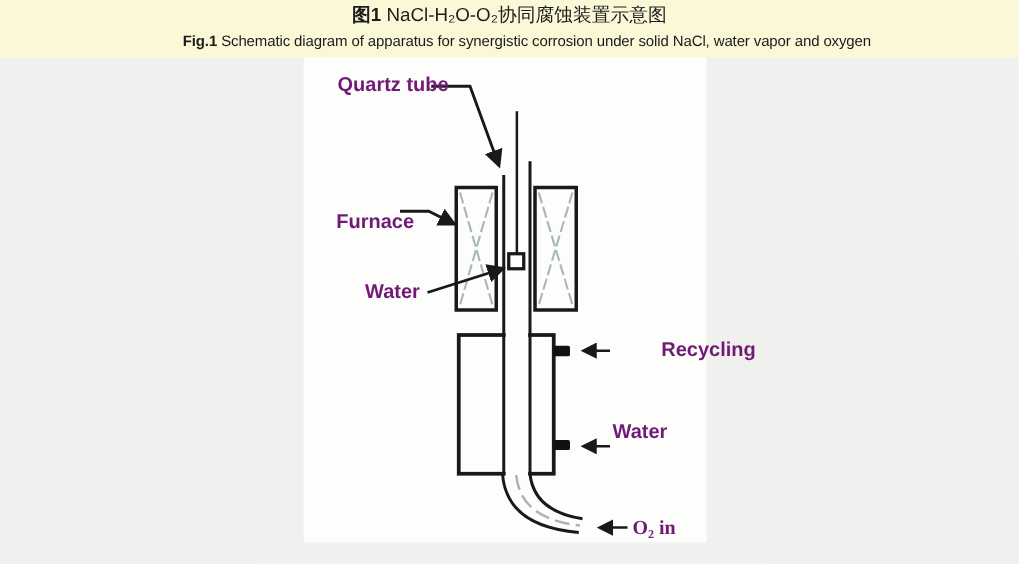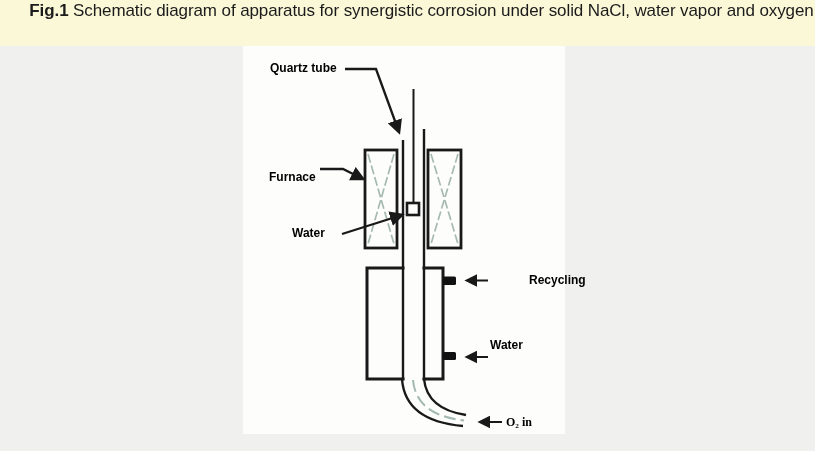--- a/index.html
+++ b/index.html
@@ -19,49 +19,50 @@
     color: #1b1b1b;
     text-align: center;
   }
   .caption-line1 {
     font-size: 15px;
     line-height: 20px;
     padding-top: 3px;
     white-space: nowrap;
   }
   .caption-line2 {
-    font-size: 17px;
+    font-size: 12px;
     line-height: 21px;
     white-space: nowrap;
     letter-spacing: -0.1px;
     margin-left: 28px;
   }
   .caption-band b { font-weight: bold; }
   .panel {
     position: absolute;
     left: 243px; top: 46px;
     width: 322px; height: 388px;
     background: #fdfdfc;
   }
   .panel svg { position: absolute; left: 0; top: 0; }
   .dlabel {
     position: absolute;
-    font-size: 12px;
+    font-size: 16px;
     font-weight: bold;
-    color: #000000;
+    color: #701a75;
     white-space: nowrap;
     line-height: 15px;
   }
 </style>
 </head>
 <body>
 
 <div class="page">
 
   <div class="caption-band">
+    <div class="caption-line1"><b>图1</b><span> NaCl-H₂O-O₂协同腐蚀装置示意图</span></div>
     <div class="caption-line2"><b>Fig.1</b><span> Schematic diagram of apparatus for synergistic corrosion under solid NaCl, water vapor and oxygen</span></div>
   </div>
 
   <div class="panel">
 
     <svg width="322" height="388" viewBox="0 0 322 388">
       <defs>
         <marker id="ah" viewBox="0 0 10 10" refX="8" refY="5" markerWidth="6.5" markerHeight="6.5" orient="auto">
           <path d="M0,0 L10,5 L0,10 z" fill="#191919"></path>
         </marker>

